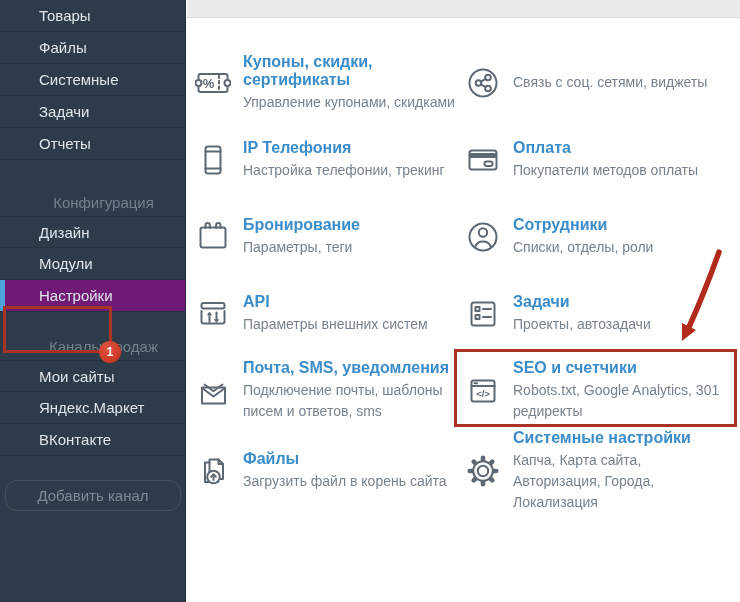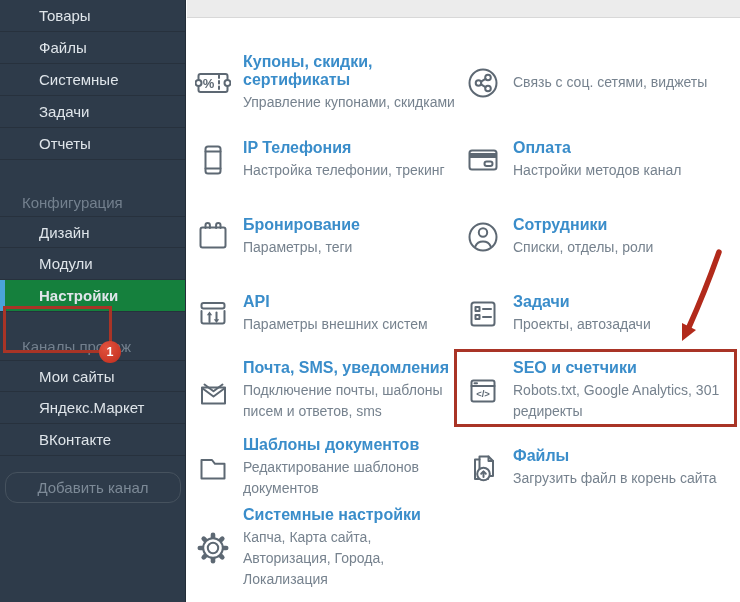--- a/index.html
+++ b/index.html
@@ -14,32 +14,32 @@
   .sidebar {
     position:absolute; left:0; top:0; width:186px; height:602px;
     background:#2e3b4a; border-right:1px solid #232d38;
   }
   .side-item {
     position:relative; height:32px; line-height:31px;
     padding-left:39px; font-size:15px; color:#dfe5ea;
     border-bottom:1px solid #27313d; cursor:pointer;
   }
   .group-first { border-top:1px solid #27313d; }
-  .side-item.active { background:#15803d;font-weight:bold; }
+  .side-item.active { background:#701a75; }
   .side-item.active::before {
     content:""; position:absolute; left:0; top:0; bottom:0; width:5px;
     background:#4aa4da;
   }
   .side-header {
     margin-top:30px; height:26px; line-height:26px;
-    padding-left:22px; font-size:15px; color:#73808e;
+    padding-left:22px; font-size:15px; color:#73808e;text-align:center;
   }
   .side-header.second { margin-top:22px; }
   .add-channel {
-    display:block; margin:16px 5px 0; width:176px; height:31px;
+    display:block; margin:24px 5px 0; width:176px; height:31px;
     background:transparent; border:1px solid #46525e; border-radius:12px;
     color:#7d8a97; font-size:15px; font-family:inherit; cursor:pointer;
   }
 
   
   .topstrip {
     position:absolute; left:187px; right:0; top:0; height:18px;
     background:#ececec; border-bottom:1px solid #d8d8d8;
   }
   .tiles {
@@ -149,21 +149,21 @@
     <div class="tile">
       <span class="tile-icon">
         <svg viewBox="0 0 36 36">
             <rect class="ic" x="4.5" y="8.5" width="27" height="19" rx="2.5"></rect>
         <rect class="icf" x="4.5" y="11" width="27" height="5"></rect>
         <rect class="ic" x="19.5" y="19.5" width="8" height="4.5" rx="2.2"></rect>
           </svg>
       </span>
       <div class="tile-text">
         <div class="tile-title">Оплата</div>
-        <div class="tile-sub">Настройки методов канал</div>
+        <div class="tile-sub">Покупатели методов оплаты</div>
       </div>
     </div>
 
     <div class="tile">
       <span class="tile-icon">
         <svg viewBox="0 0 36 36">
             <rect class="ic" x="5.5" y="8.5" width="25" height="20" rx="2"></rect>
         <path class="ic" d="M10.5 9 V6.2 a2.2 2.2 0 0 1 4.4 0 V9"></path>
         <path class="ic" d="M21.1 9 V6.2 a2.2 2.2 0 0 1 4.4 0 V9"></path>
           </svg>
@@ -243,31 +243,20 @@
         <line class="ic" x1="9.5" y1="10.3" x2="12" y2="10.3"></line>
         <text class="ictxt" x="18" y="24" font-size="9.5" text-anchor="middle">&lt;/&gt;</text>
           </svg>
       </span>
       <div class="tile-text">
         <div class="tile-title">SEO и счетчики</div>
         <div class="tile-sub">Robots.txt, Google Analytics, 301 редиректы</div>
       </div>
     </div>
 
-    <div class="tile">
-      <span class="tile-icon">
-        <svg viewBox="0 0 36 36">
-            <path class="ic" d="M6.5 28.5 V10 h10.5 l3 3.8 h9.5 V28.5 Z"></path>
-          </svg>
-      </span>
-      <div class="tile-text">
-        <div class="tile-title">Шаблоны документов</div>
-        <div class="tile-sub">Редактирование шаблонов документов</div>
-      </div>
-    </div>
 
     <div class="tile">
       <span class="tile-icon">
         <svg viewBox="0 0 36 36">
             <path class="ic" d="M14.5 9.5 h-4.5 v19.5 h13 v-3"></path>
         <path class="ic" d="M14.5 6.5 h9 l4.5 4.5 v15 h-13.5 Z"></path>
             <path class="ic" d="M23.5 6.5 v4.5 h4.5"></path>
         <circle cx="18.5" cy="24" r="6.3" fill="#fff" stroke="#5d6873" stroke-width="2"></circle>
         <line class="ic" stroke-width="1.7" x1="18.5" y1="27" x2="18.5" y2="21.8"></line>
         <path class="ic" stroke-width="1.7" d="M16.2 23.8 L18.5 21.4 L20.8 23.8"></path>

